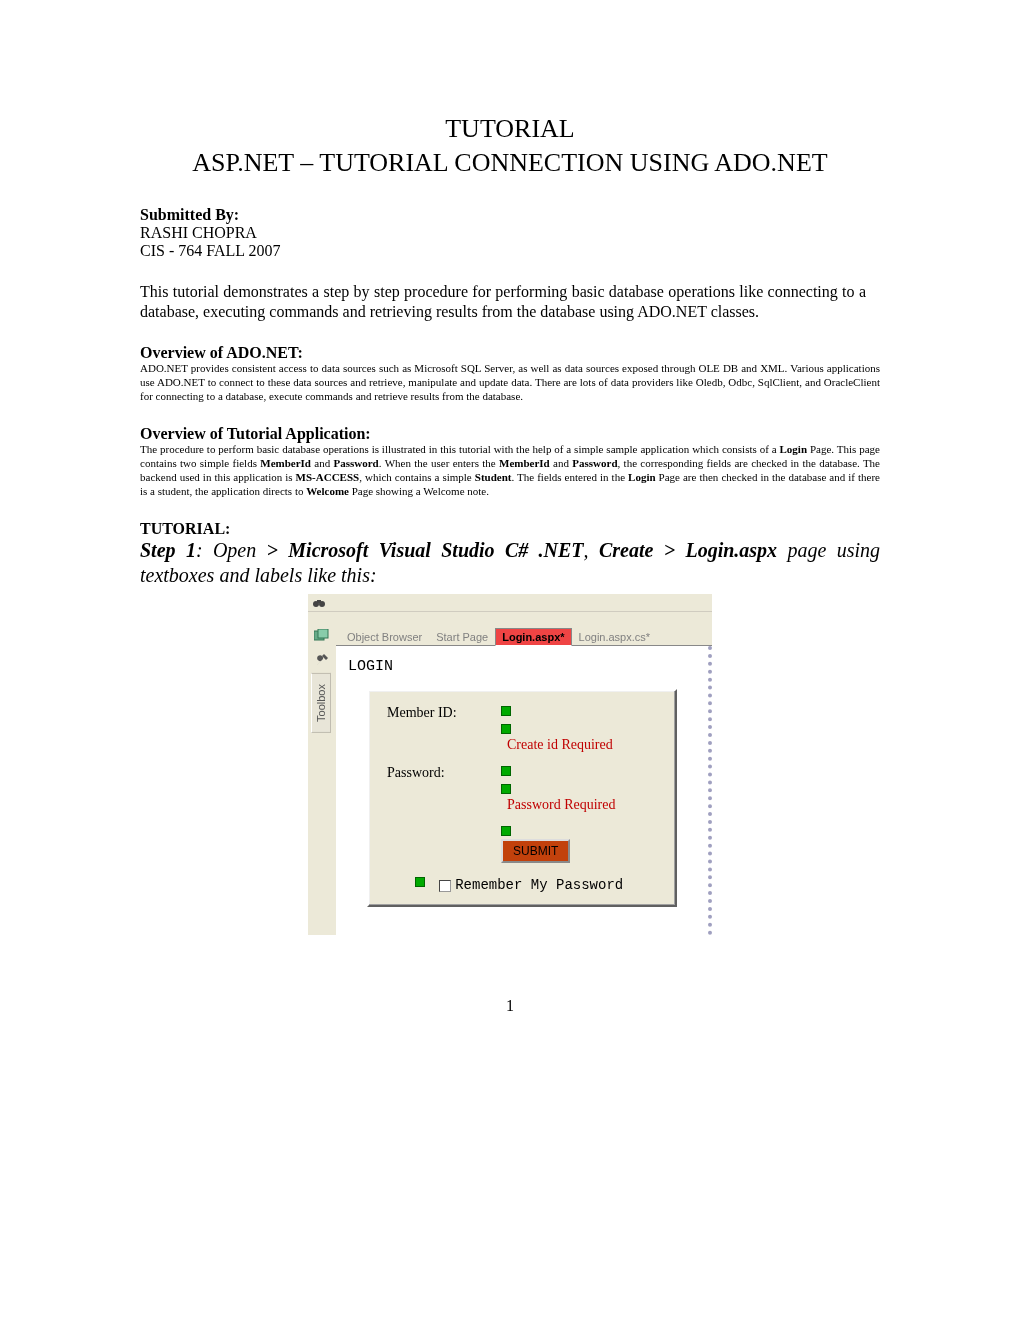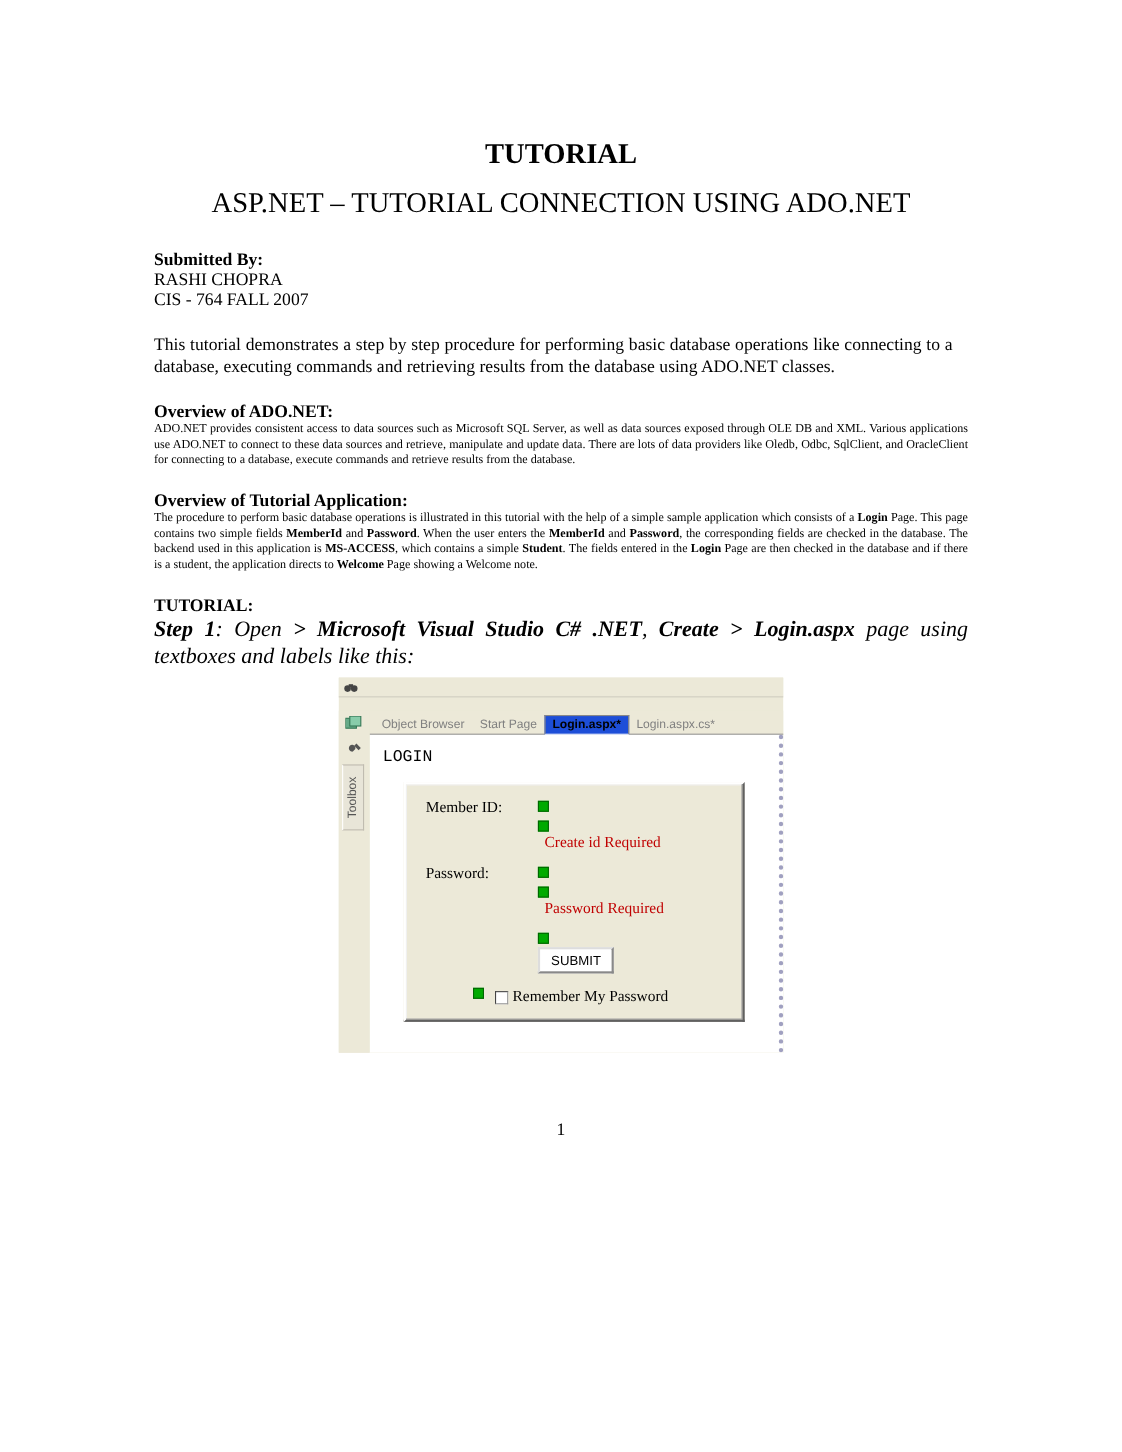--- a/index.html
+++ b/index.html
@@ -11,22 +11,22 @@
     font-size: 16px;
     color: #000;
     width: 1020px;
   }
   .page {
     padding: 110px 140px 60px 140px;
   }
   .title-line1 {
     text-align: center;
     font-size: 26px;
-    margin: 15px;
-    font-weight: bold;
+    margin: 4px;
+    font-weight: normal;
   }
   .title-line2 {
     text-align: center;
     font-size: 26px;
     margin: 0 0 28px 0;
     font-weight: normal;
   }
   .author { margin: 0; }
   .course { margin: 0 0 22px 0; }
   .para {
@@ -123,21 +123,21 @@
     padding: 2px 6px;
     color: #808080;
     font-size: 11px;
     border: 1px solid transparent;
     border-bottom: none;
     cursor: pointer;
   }
   .vs-tab.active {
     color: #000;
     font-weight: bold;
-    background: #1d4ed8;
+    background: #ef4444;
     border: 1px solid #888;
     border-bottom: 1px solid #fff;
     position: relative;
     top: 1px;
   }
   .vs-canvas {
     background: #fff;
     border-right: 4px dotted #a0a0c0;
     padding: 10px 10px 28px 10px;
     min-height: 280px;
@@ -155,21 +155,21 @@
     border-left-color: #fff;
     border-right-color: #606060;
     border-bottom-color: #606060;
     box-shadow: inset -1px -1px 0 #a0a0a0, inset 1px 1px 0 #f0f0f0;
     background: #ece9d8;
     padding: 14px 18px 12px 18px;
   }
   .row {
     display: flex;
     align-items: flex-start;
-    gap: 10px;
+    gap: 22px;
     margin-bottom: 2px;
   }
   .lbl {
     width: 92px;
     font-family: "Times New Roman", serif;
     font-size: 14px;
     color: #000;
   }
   .ctl {
     flex: 1;
@@ -187,31 +187,31 @@
     text-align: center;
   }
   .validator {
     color: #c00000;
     font-family: "Times New Roman", serif;
     font-size: 14px;
     margin: 0 0 10px 6px;
   }
   .submit-btn {
     display: inline-block;
-    background: #ffffff;
+    background: #c2410c;
     border: 2px outset #ddd;
     padding: 3px 10px;
     font-family: Arial, sans-serif;
     font-size: 12px;
     margin-left: 0;
   }
   .remember-row {
     text-align: center;
     margin-top: 14px;
-    font-family: Liberation Serif, serif;
+    font-family: Liberation Mono, monospace;
     font-size: 14px;
   }
   .chk {
     display: inline-block;
     width: 12px;
     height: 12px;
     border: 1px inset #999;
     background: #fff;
     vertical-align: middle;
     margin-right: 4px;

